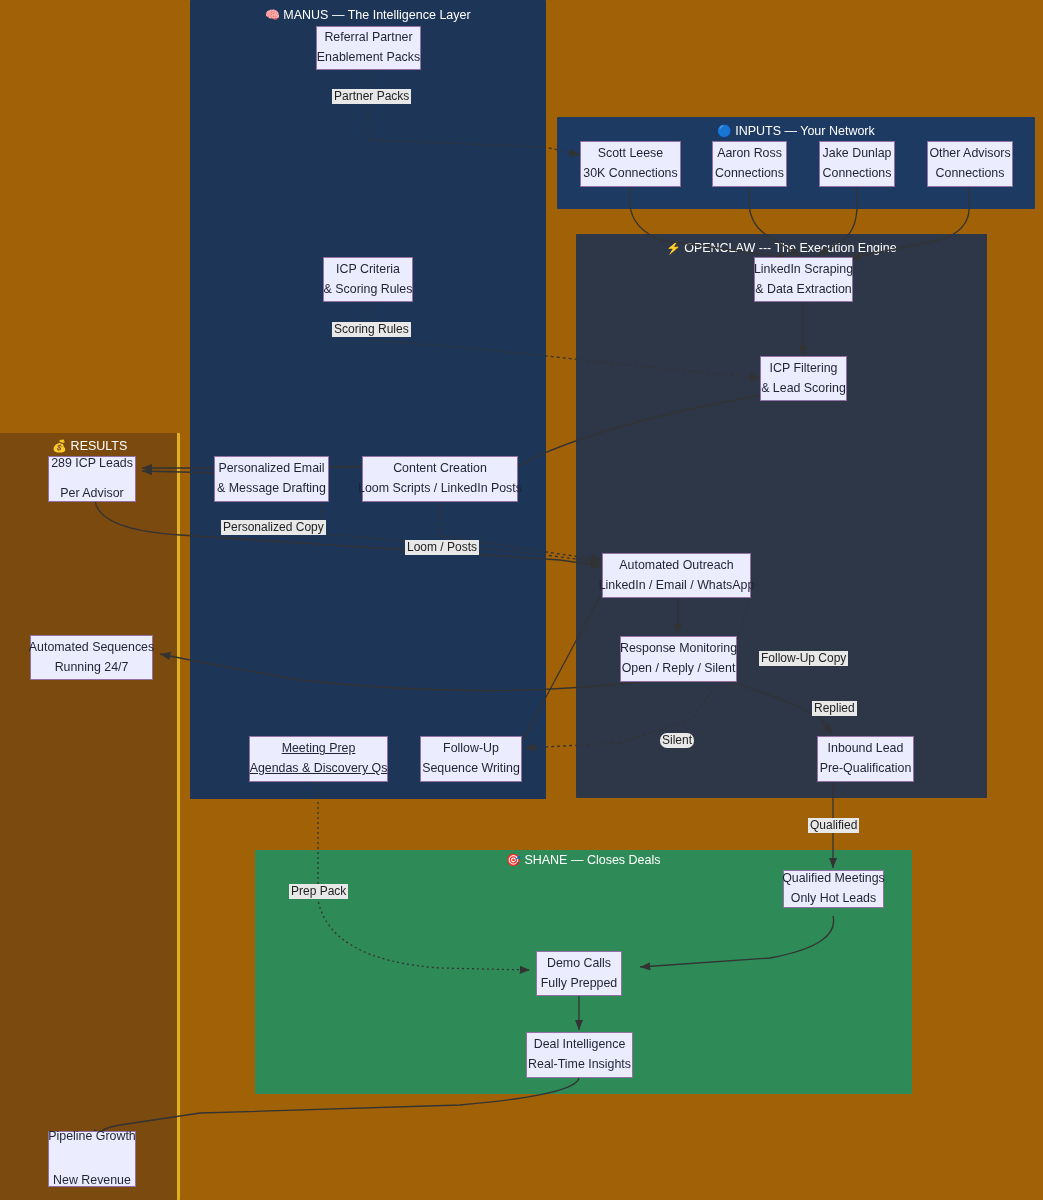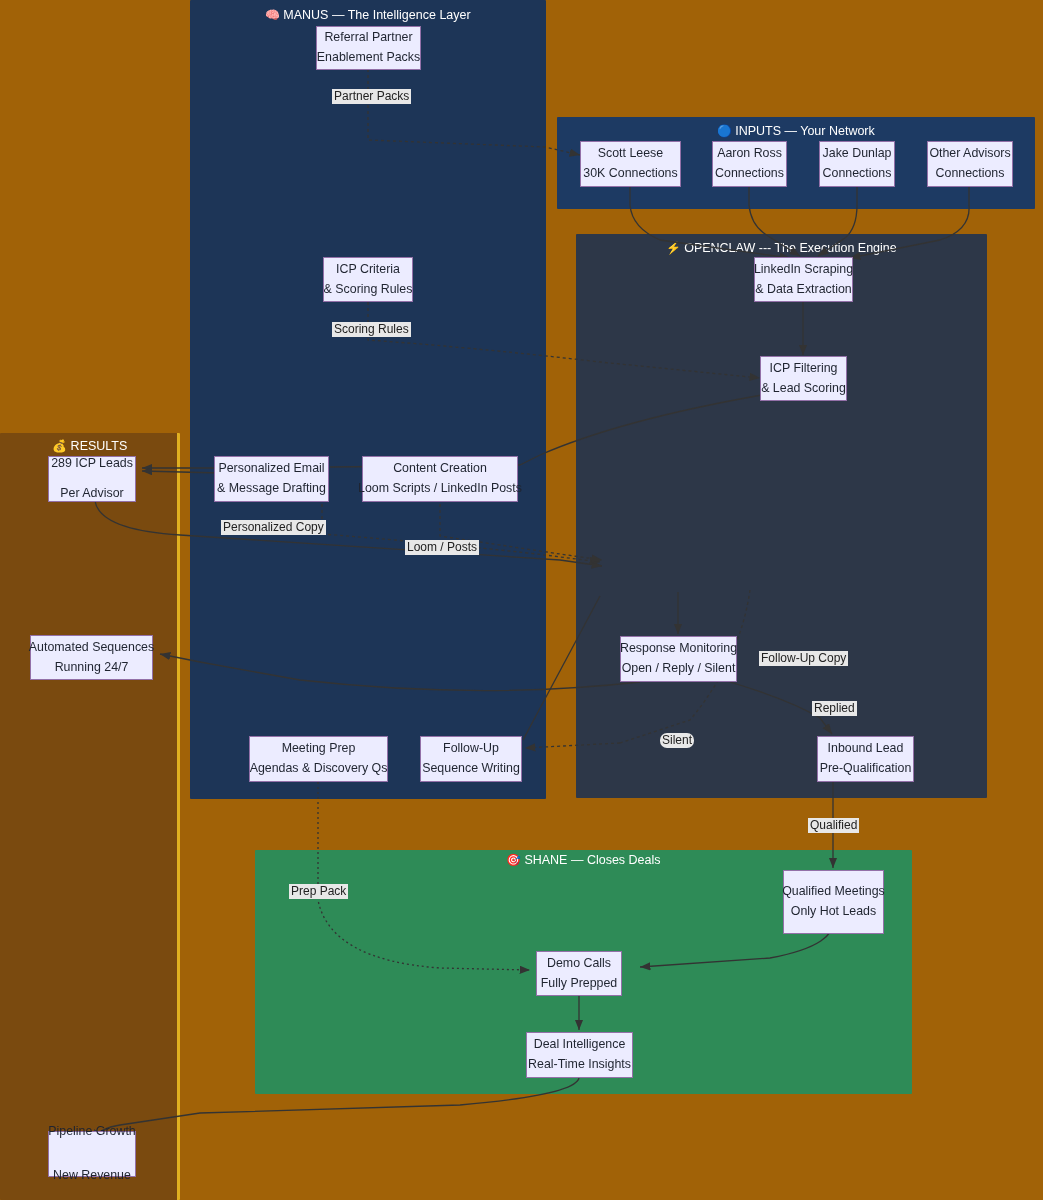--- a/index.html
+++ b/index.html
@@ -211,62 +211,66 @@
   <div class="node" style="left:214px; top:456px; width:115px; height:46px;">
     <span>Personalized Email</span>
     <span class="l2">&amp; Message Drafting</span>
   </div>
 
   <div class="node" style="left:362px; top:456px; width:156px; height:46px;">
     <span>Content Creation</span>
     <span class="l2">Loom Scripts / LinkedIn Posts</span>
   </div>
 
+  <div class="node" style="left:602px; top:553px; width:149px; height:45px;">
+    <span>Automated Outreach</span>
+    <span class="l2">LinkedIn / Email / WhatsApp</span>
+  </div>
 
   <div class="node" style="left:30px; top:635px; width:123px; height:45px;">
     <span>Automated Sequences</span>
     <span class="l2">Running 24/7</span>
   </div>
 
   <div class="node" style="left:620px; top:636px; width:117px; height:46px;">
     <span>Response Monitoring</span>
     <span class="l2">Open / Reply / Silent</span>
   </div>
 
-  <div class="node" style="left:249px; top:736px; width:139px; height:46px;">
+  <div class="node" style="left:249px; top:736px; width:139px; height:46px;text-decoration:underline;">
     <span>Meeting Prep</span>
     <span class="l2">Agendas &amp; Discovery Qs</span>
   </div>
 
   <div class="node" style="left:420px; top:736px; width:102px; height:46px;">
     <span>Follow-Up</span>
     <span class="l2">Sequence Writing</span>
   </div>
 
   <div class="node" style="left:785px; top:736px; width:97px; height:46px;margin-left:32px;">
     <span>Inbound Lead</span>
     <span class="l2">Pre-Qualification</span>
   </div>
 
-  <div class="node" style="left:783px; top:870px; width:101px; height:64px;">
+  <div class="node" style="left:783px; top:870px; width:101px; height:38px;">
     <span>Qualified Meetings</span>
     <span class="l2">Only Hot Leads</span>
   </div>
 
   <div class="node" style="left:536px; top:951px; width:86px; height:45px;align-items:center;">
     <span>Demo Calls</span>
     <span class="l2">Fully Prepped</span>
   </div>
 
   <div class="node" style="left:526px; top:1032px; width:107px; height:46px;">
     <span>Deal Intelligence</span>
     <span class="l2">Real-Time Insights</span>
   </div>
 
-  <div class="node" style="left:48px; top:1131px; width:88px; height:46px;gap:24px;">
+  <div class="node" style="left:48px; top:1131px; width:88px; height:56px;gap:24px;">
     <span>Pipeline Growth</span>
     <span class="l2">New Revenue</span>
   </div>
 
   <div class="elabel" style="left:332px; top:89px;">Partner Packs</div>
 
   <div class="elabel" style="left:332px; top:322px;">Scoring Rules</div>
 
   <div class="elabel" style="left:221px; top:520px;">Personalized Copy</div>
 

